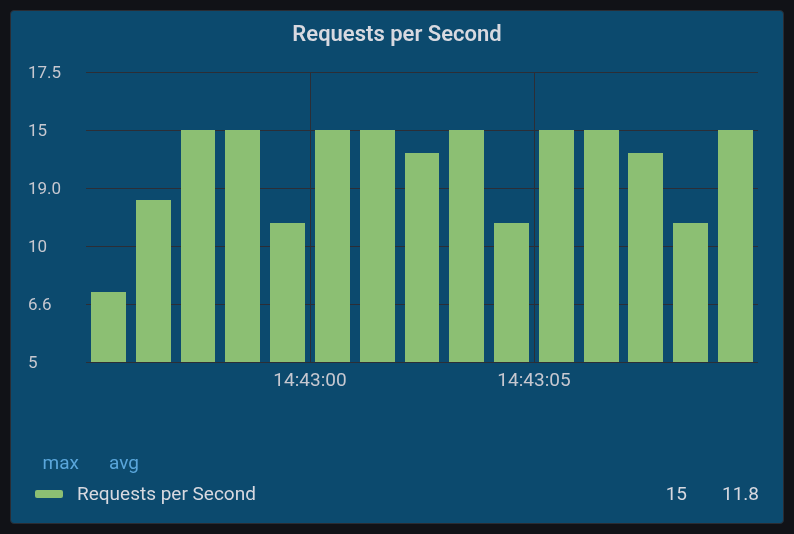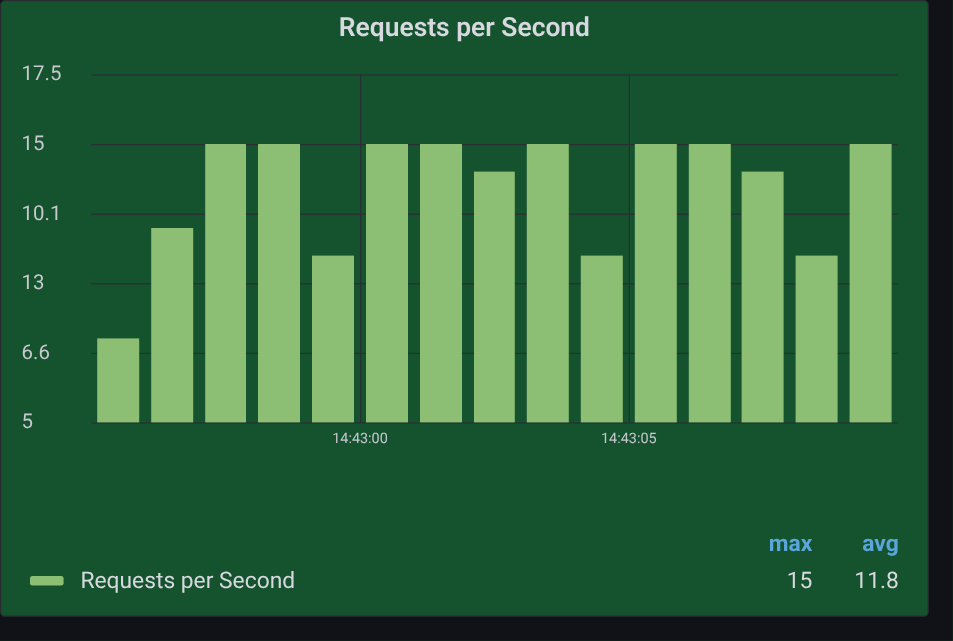--- a/index.html
+++ b/index.html
@@ -5,23 +5,24 @@
   * { box-sizing: border-box; margin: 0; padding: 0; }
   body {
     background: #111217;
     font-family: -apple-system, BlinkMacSystemFont, "Segoe UI", Roboto, Helvetica, Arial, sans-serif;
     color: #ccccdc;
     width: 794px;
     height: 534px;
     overflow: hidden;
   }
   .panel {
+    margin: 10px;
     width: 774px;
     height: 514px;
-    background: #14532d;
+    background: #0c4a6e;
     border: 1px solid #2a2c33;
     border-radius: 4px;
     display: flex;
     flex-direction: column;
   }
   .panel-title {
     text-align: center;
     font-size: 22px;
     font-weight: 600;
     color: #d8d9e0;
@@ -89,33 +90,32 @@
   .x-axis {
     position: relative;
     height: 30px;
     margin-left: 55px;
     margin-right: 5px;
   }
   .x-tick {
     position: absolute;
     top: 6px;
     transform: translateX(-50%);
-    font-size: 12px;
+    font-size: 19px;
     color: #c7c8d0;
     white-space: nowrap;
   }
   .legend-table {
     padding: 10px 24px 18px 24px;
   }
   .legend-header {
     display: flex;
-    justify-content: flex-end;
-    gap: 28px;
+    gap: 16px;
     font-size: 19px;
-    font-weight: 700;
+    font-weight: 400;
     color: #5aa6db;
     padding-bottom: 8px;
   }
   .legend-header span { min-width: 44px; text-align: right; }
   .legend-row {
     display: flex;
     align-items: center;
     font-size: 19px;
     color: #d8d9e0;
   }
@@ -133,22 +133,22 @@
 <body>
 
 <div class="panel">
   <div class="panel-title">Requests per Second</div>
 
   <div class="chart-area">
     <div class="plot">
       <div class="y-axis" id="y-axis" style="left:-55px; width:55px;">
           <div class="y-tick" style="top: 100%;">5</div>
           <div class="y-tick" style="top: 80%;">6.6</div>
-          <div class="y-tick" style="top: 60%;">13</div>
-          <div class="y-tick" style="top: 40%;">10.1</div>
+          <div class="y-tick" style="top: 60%;">10</div>
+          <div class="y-tick" style="top: 40%;">19.0</div>
           <div class="y-tick" style="top: 20%;">15</div>
           <div class="y-tick" style="top: 0%;">17.5</div>
         </div>
       <div id="gridlines">
           <div class="gridline" style="top: 100%;"></div>
           <div class="gridline" style="top: 80%;"></div>
           <div class="gridline" style="top: 60%;"></div>
           <div class="gridline" style="top: 40%;"></div>
           <div class="gridline" style="top: 20%;"></div>
           <div class="gridline" style="top: 0%;"></div>

